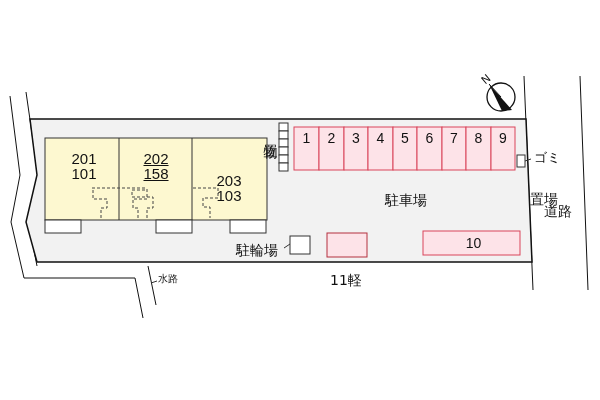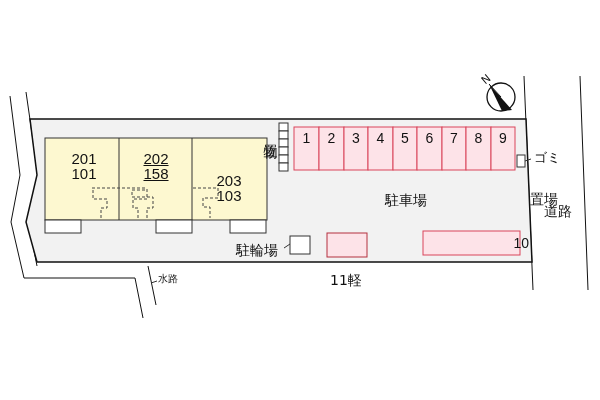--- a/index.html
+++ b/index.html
@@ -99,21 +99,21 @@
 <div class="stall-num" style="left:294px;top:131px;width:25px;">1</div>
 <div class="stall-num" style="left:319px;top:131px;width:25px;">2</div>
 <div class="stall-num" style="left:344px;top:131px;width:24px;">3</div>
 <div class="stall-num" style="left:368px;top:131px;width:25px;">4</div>
 <div class="stall-num" style="left:393px;top:131px;width:24px;">5</div>
 <div class="stall-num" style="left:417px;top:131px;width:25px;">6</div>
 <div class="stall-num" style="left:442px;top:131px;width:24px;">7</div>
 <div class="stall-num" style="left:466px;top:131px;width:25px;">8</div>
 <div class="stall-num" style="left:491px;top:131px;width:24px;">9</div>
 
-<div class="stall-num" style="left:436px;top:236px;width:93px;text-align:right;">10</div>
+<div class="stall-num" style="left:427px;top:236px;width:93px;text-align:center;">10</div>
 <div class="lbl" style="left:330px;top:238px;font-size:14px;margin-top:35px;">11軽</div>
 
 <div class="lbl" style="left:385px;top:193px;font-size:14px;">駐車場</div>
 
 <div class="lbl" style="left:236px;top:243px;font-size:14px;">駐輪場</div>
 
 <div class="lbl" style="left:534px;top:151px;font-size:13px;">ゴミ</div>
 <div class="lbl" style="left:530px;top:166px;font-size:14px;margin-top:26px;">置場</div>
 
 <div class="lbl" style="left:544px;top:204px;font-size:14px;">道路</div>

